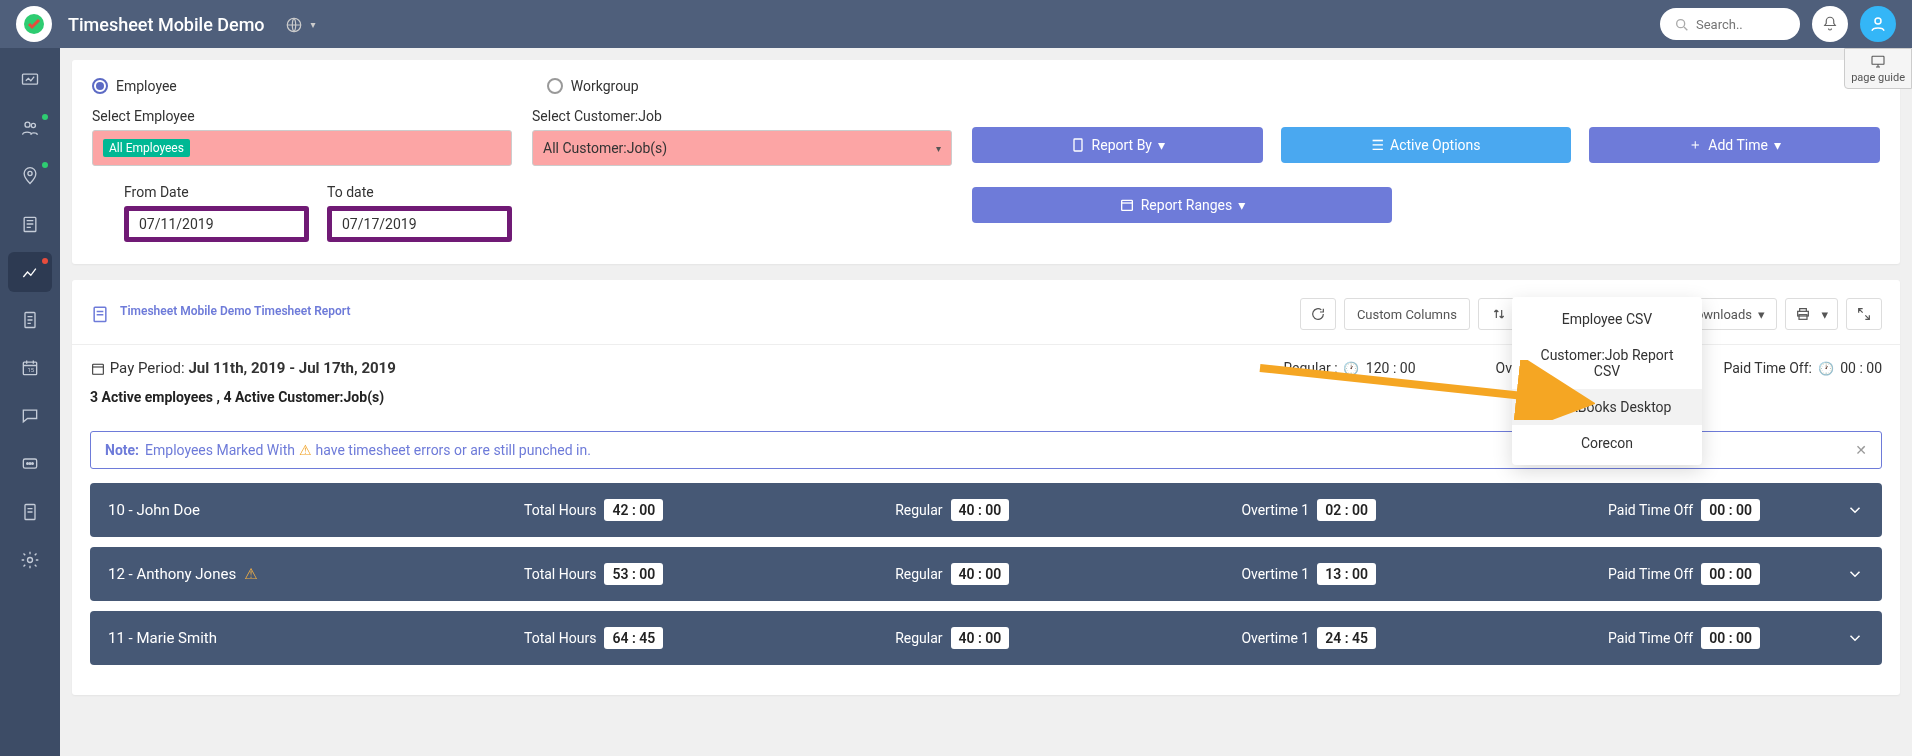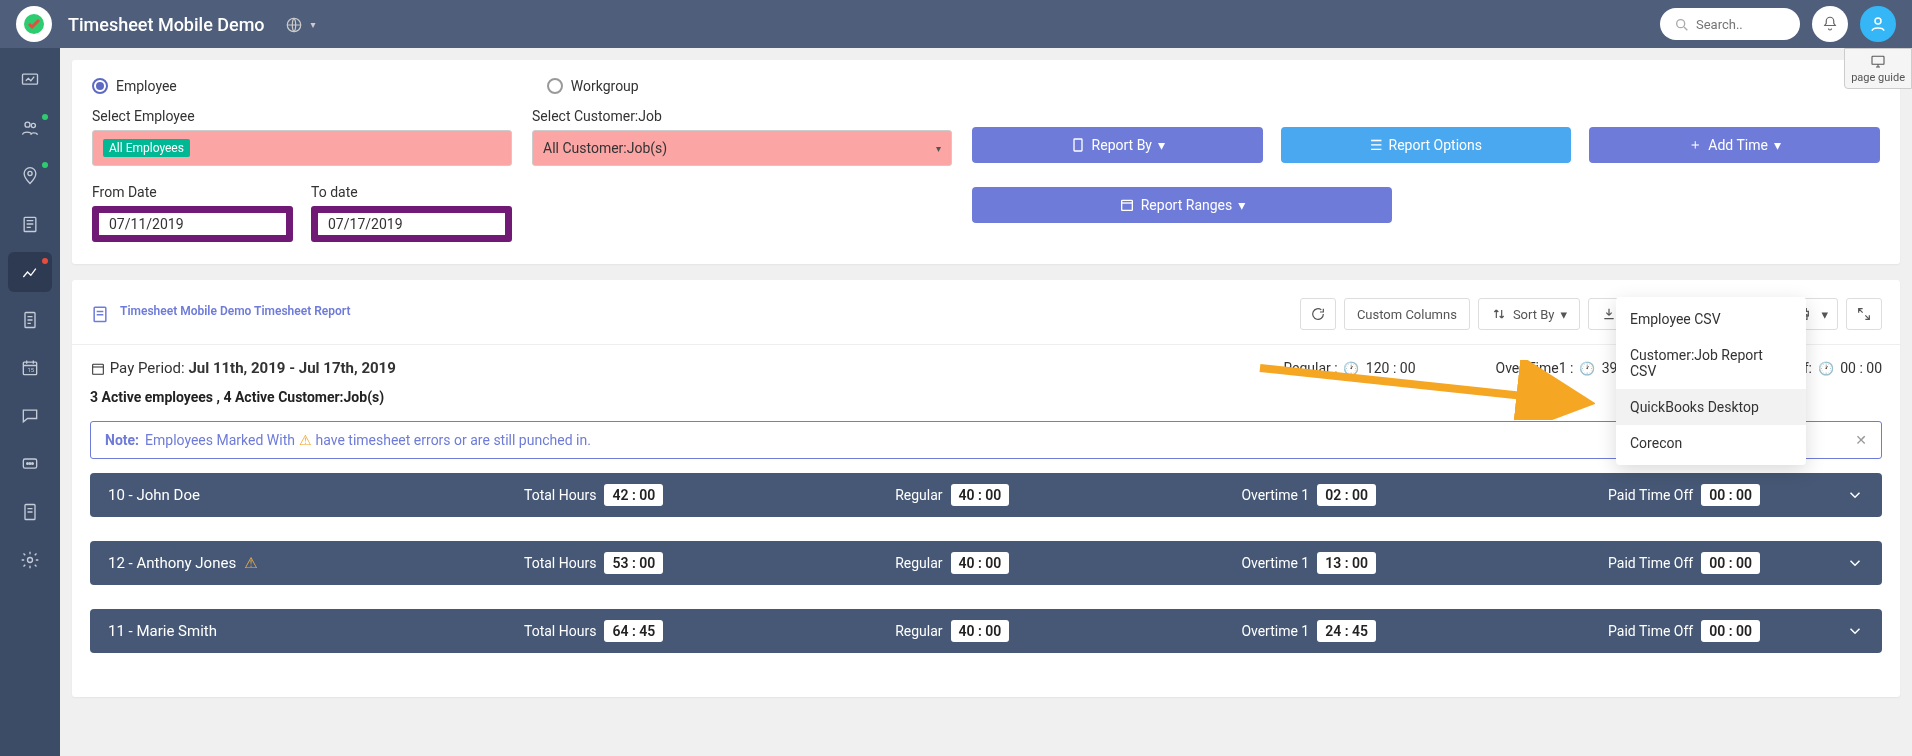--- a/index.html
+++ b/index.html
@@ -34,22 +34,22 @@
 .radio-opt { display:flex; align-items:center; gap:8px; font-size:14px; color:#333; }
 .radio-opt .rc { width:16px; height:16px; border:2px solid #5c6ac4; border-radius:50%; display:flex; align-items:center; justify-content:center;}
 .radio-opt .rc.sel::after { content:""; width:8px; height:8px; background:#5c6ac4; border-radius:50%; }
 .radio-opt.unsel .rc { border-color:#999; }
 
 .filter-grid { display: grid; grid-template-columns: 420px 420px 1fr; gap: 20px; align-items:start; }
 .flabel { font-size: 14px; color:#333; margin-bottom: 6px; display:block; }
 .selbox { border:1px solid #ccc; border-radius: 3px; height: 36px; display:flex; align-items:center; padding:16px 10px; background:#fca5a5; font-size:14px; color:#333; }
 .selbox .tag { background:#00b894; color:#fff; font-size:12px; padding:2px 6px; border-radius:2px; }
 .selbox .caret { margin-left:auto; color:#555; font-size:10px;}
-.datebox { border:7px solid #701a75; border-radius:3px; height:36px; padding:0 10px; font-size:14px; color:#333; display:flex; align-items:center; }
-.date-row { display:flex; gap: 18px; margin-top: 18px; }
+.datebox { border:5px solid #701a75; border-radius:3px; height:36px; padding:0 10px; font-size:14px; color:#333; display:flex; align-items:center; }
+.date-row { display:flex; gap: 18px; margin-top: 18px; margin-left: 32px; }
 .date-row .dcol { flex:1; }
 
 .btn { height:36px; border-radius:4px; display:inline-flex; align-items:center; justify-content:center; gap:6px; color:#fff; font-size:14px; padding:4px 12px; cursor:pointer; }
 .btn.purple { background:#6e7bd9; }
 .btn.blue { background:#4aa8f0; }
 .btngrid { display:grid; grid-template-columns: 1fr 1fr 1fr; gap: 18px; }
 .btngrid2 { margin-top: 24px;}
 
 .report-card { padding: 12px 0 20px; }
 .report-head { display:flex; align-items:center; justify-content:space-between; padding: 6px 18px 14px; border-bottom:1px solid #eee;}
@@ -60,26 +60,26 @@
 .rab.icn { padding:0 9px; }
 
 .summary { padding: 14px 18px 10px; display:flex; align-items:center; }
 .summary .sleft { font-size:15px; color:#333;}
 .summary .sleft .bold { font-weight:700;}
 .summary .srow { display:flex; gap:80px; margin-left:auto;  }
 .summary .srow .kv { font-size:14px; color:#333; display:flex; align-items:center; gap:6px;}
 .summary .srow .kv .clk { font-size:13px;}
 .active-line { padding: 2px 18px 12px; font-size:14px; color:#222; font-weight:700; }
 
-.note { margin: 4px 18px 14px; border:1px solid #6e7bd9; border-radius:3px; padding:10px 14px; color:#6e7bd9; font-size:14px; display:flex; align-items:center; }
+.note { margin: 14px 18px 14px; border:1px solid #6e7bd9; border-radius:3px; padding:10px 14px; color:#6e7bd9; font-size:14px; display:flex; align-items:center; }
 .note .nb { font-weight:700; margin-right:6px;}
 .note .warn { margin: 0 4px; color:#f0a020;}
 .note .close { margin-left:auto; color:#999; cursor:pointer;}
 
-.emp-row { margin: 0 18px 24px; background:#465875; color:#fff; border-radius:4px; height:44px; display:flex; align-items:center; padding:0 18px; font-size:15px;}
+.emp-row { margin: 0 18px 10px; background:#465875; color:#fff; border-radius:4px; height:54px; display:flex; align-items:center; padding:0 18px; font-size:15px;}
 .emp-row .ename { width:320px; display:flex; align-items:center; gap:8px;}
 .emp-row .warn2 { color:#f6b042; }
 .emp-row .metric { display:flex; align-items:center; gap:8px; }
 .emp-row .metric .lbl { font-size:14px;}
 .emp-row .metric .val { background:#fff; color:#222; padding:3px 8px; border-radius:3px; font-weight:600; font-size:14px; min-width:52px; text-align:center;}
 .emp-row .mwrap { display:flex; gap:60px; margin-left:10px; flex:1; justify-content:space-around;}
 .emp-row .tgl { margin-left:auto; color:#fff; font-size:14px;}
 
 .dropdown { position:absolute; background:#fff; border-radius:4px; box-shadow:0 6px 20px rgba(0,0,0,0.15); width:190px; padding:4px 0; z-index:100;}
 .dropdown .ditem { padding:10px 14px; font-size:14px; color:#333; cursor:pointer;}
@@ -256,21 +256,21 @@
         <div class="btngrid">
           <div class="btn purple">
             <svg class="s16" viewBox="0 0 24 24" fill="none" stroke="currentColor" stroke-width="2">
                 <rect x="6" y="3" width="12" height="18" rx="1"></rect>
               </svg>
             <span>Report By</span>
             <span>▾</span>
           </div>
           <div class="btn blue">
             <span>☰</span>
-            <span>Report Options</span>
+            <span>Active Options</span>
           </div>
           <div class="btn purple">
             <span>＋</span>
             <span>Add Time</span>
             <span>▾</span>
           </div>
         </div>
         <div class="btngrid2">
           <div class="btn purple" style="width:420px;">
             <svg class="s16" viewBox="0 0 24 24" fill="none" stroke="currentColor" stroke-width="2">
@@ -447,21 +447,21 @@
             </div>
           </div>
           <span class="tgl"><svg class="s18" viewBox="0 0 24 24" fill="none" stroke="currentColor" stroke-width="2">
               <path d="M6 9l6 6 6-6"></path>
             </svg></span>
         </div>
       </div>
   </div>
 </div>
 
-<div class="dropdown" id="dl-menu" style="top:297px; left:1616px;">
+<div class="dropdown" id="dl-menu" style="top:297px; left:1512px;text-align:center;">
     <div class="ditem">Employee CSV</div>
     <div class="ditem">Customer:Job Report CSV</div>
     <div class="ditem hover">QuickBooks Desktop</div>
     <div class="ditem">Corecon</div>
   </div>
 
 <svg class="arrow-svg" style="top:360px; left:1255px;" width="340" height="60" viewBox="0 0 340 60">
   <defs>
       <marker id="ah" markerWidth="10" markerHeight="10" refX="8" refY="5" orient="auto">
         <path d="M0,0 L10,5 L0,10 z" fill="#f5a623"></path>

